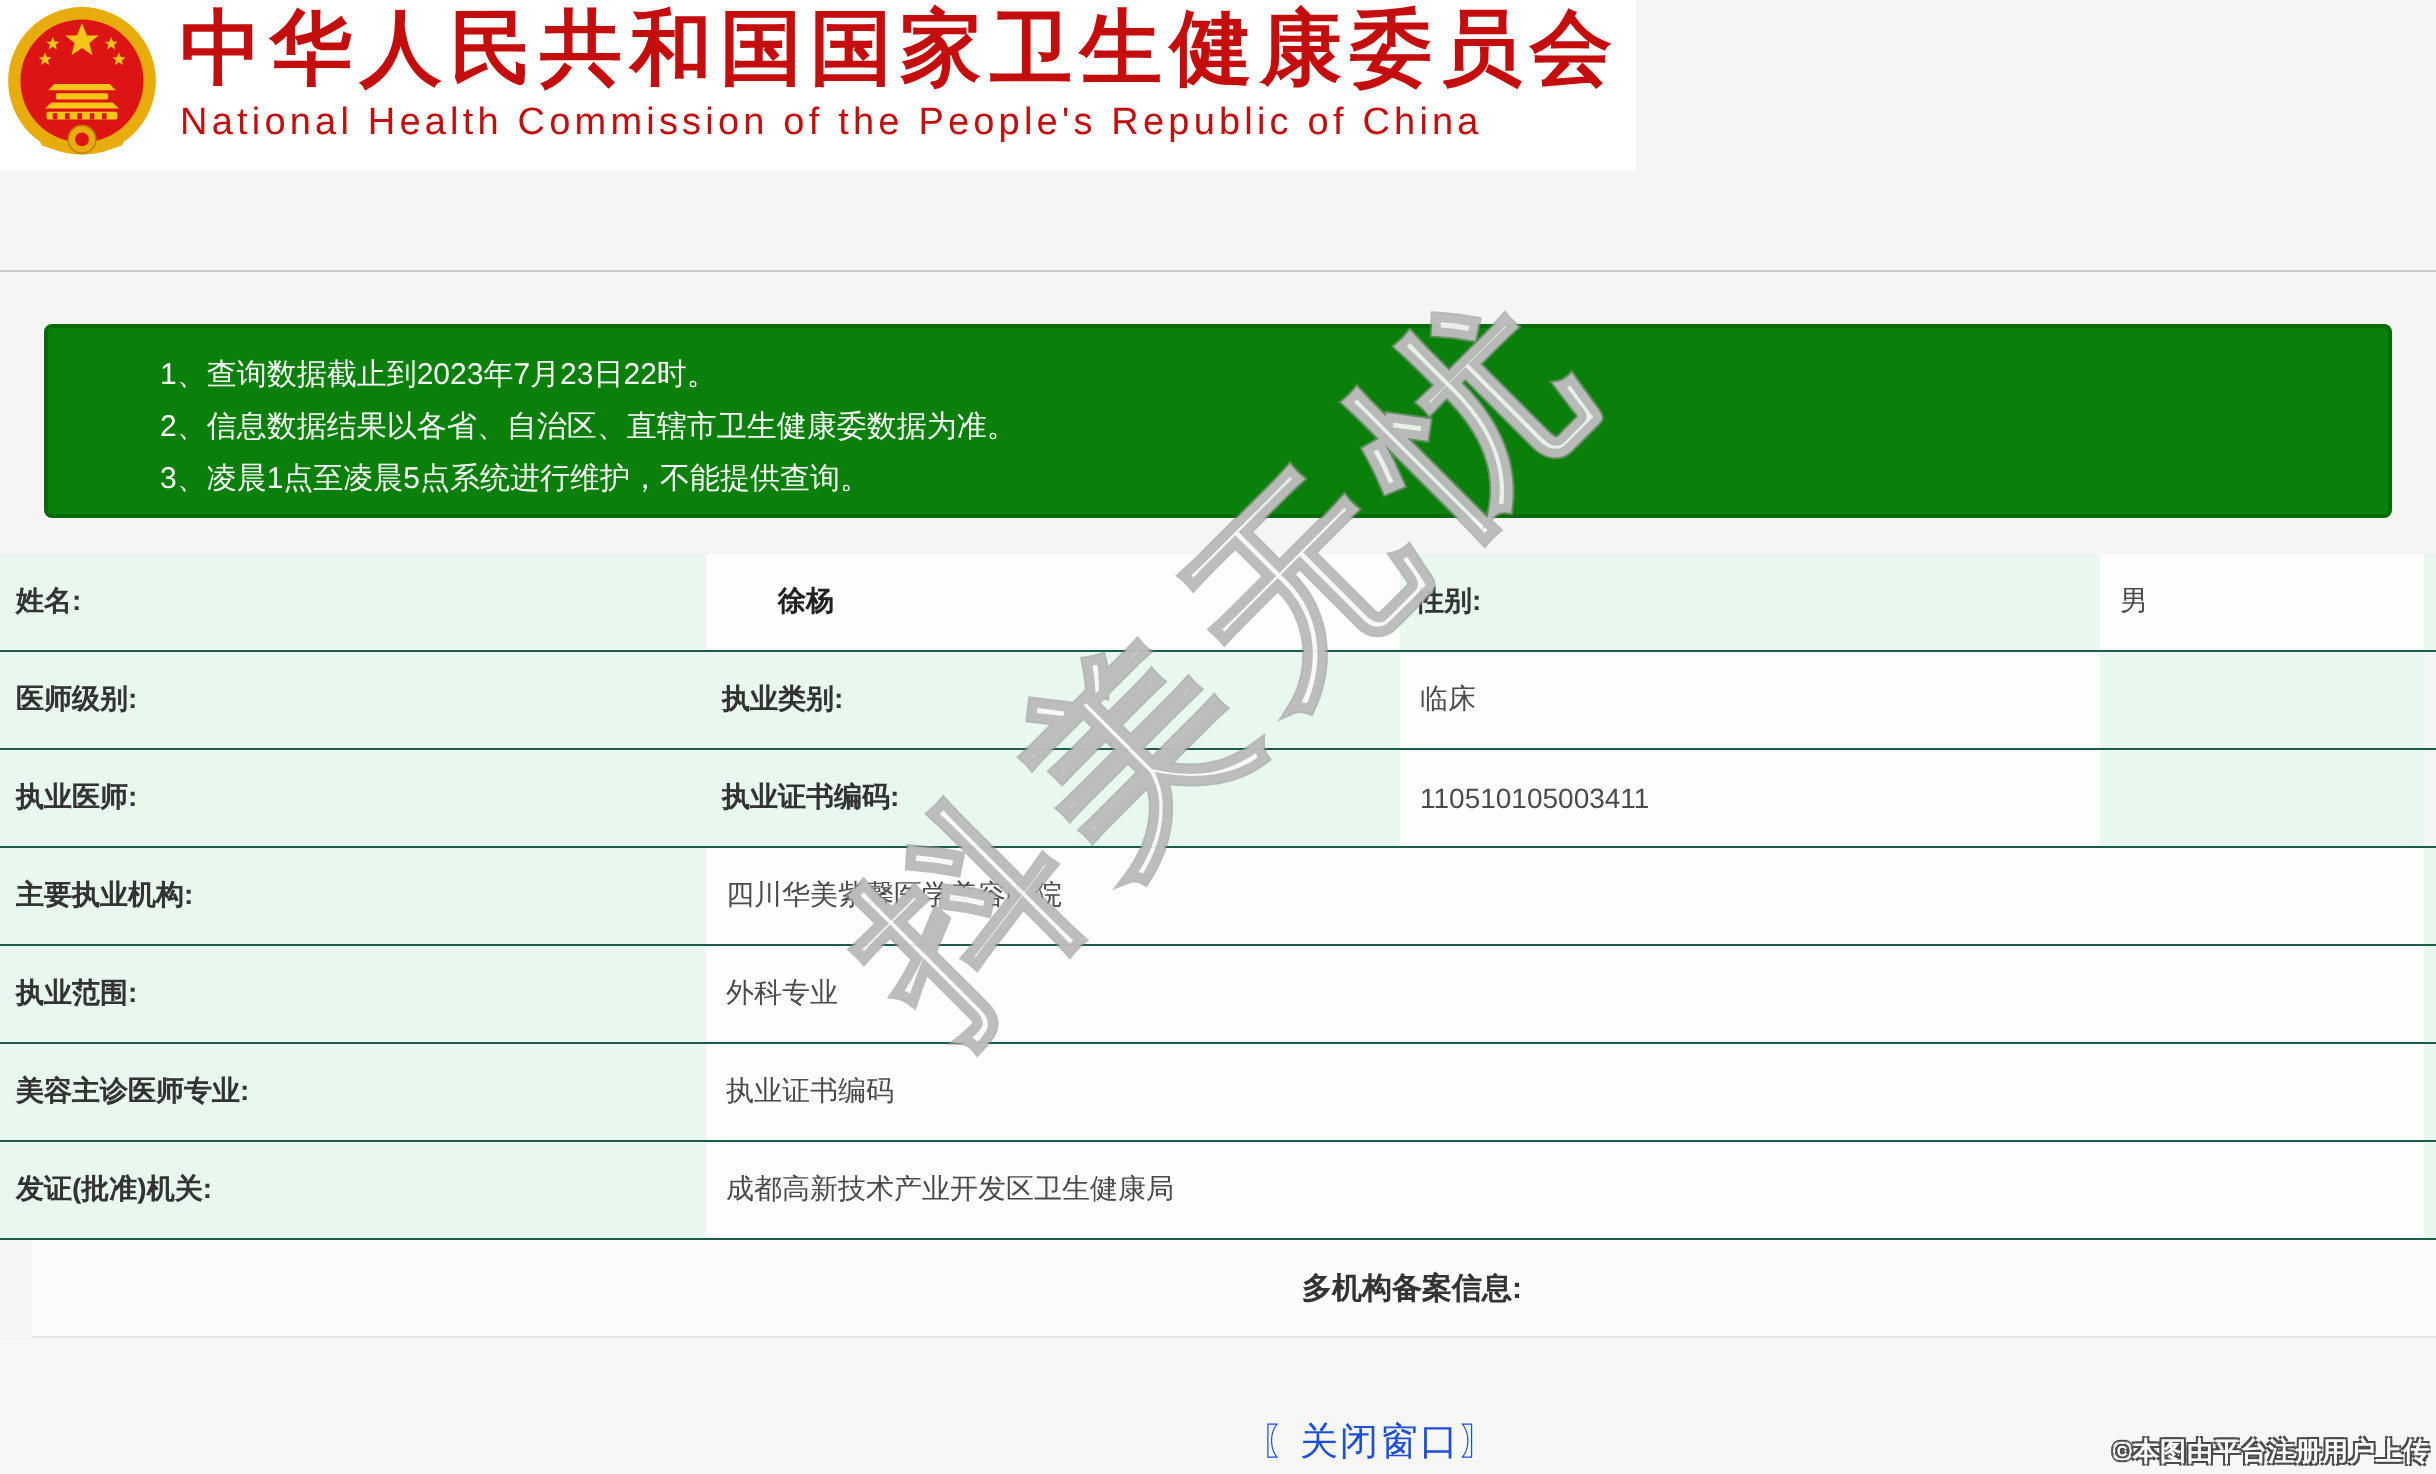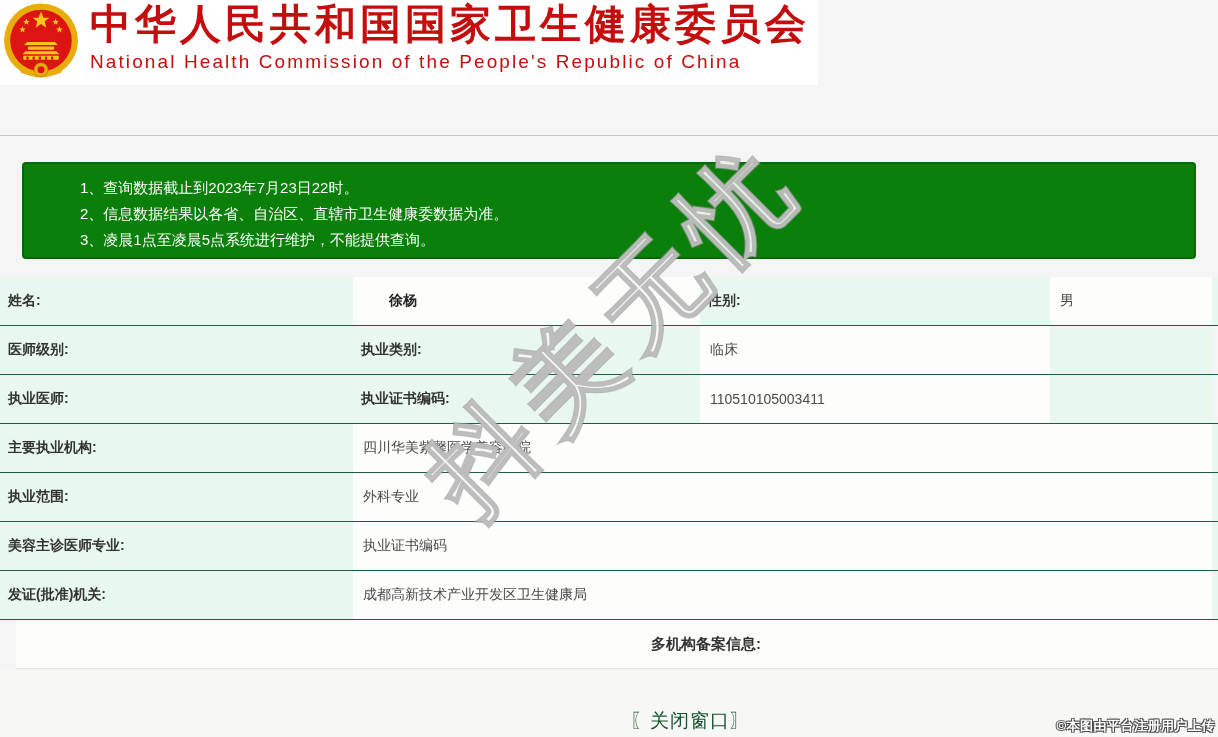--- a/index.html
+++ b/index.html
@@ -56,21 +56,21 @@
   }
   .multiorg-inner {
     width:1380px; height:49px; display:flex; align-items:center; justify-content:center;
     font-size:15px; font-weight:bold; color:#333;
   }
   .bottom-area {
     position:absolute; left:0; top:670px; width:1218px; height:67px; background:#f7f7f6;
   }
   .close-wrap { position:absolute; left:0; top:708px; width:1380px; text-align:center; }
   .close-link {
-    font-size:19px; color:#14532d; text-decoration:none; letter-spacing:1px; cursor:pointer;
+    font-size:19px; color:#1d4ed8; text-decoration:none; letter-spacing:1px; cursor:pointer;
   }
   
   .wm-diagonal {
     position:absolute; left:380px; top:272px; width:470px; height:116px;
     display:flex; align-items:center; justify-content:center;
     transform:rotate(-45deg);
     pointer-events:none; z-index:30;
   }
   .wm-diagonal span {
     font-size:104px; font-weight:bold; letter-spacing:14px; white-space:nowrap;

